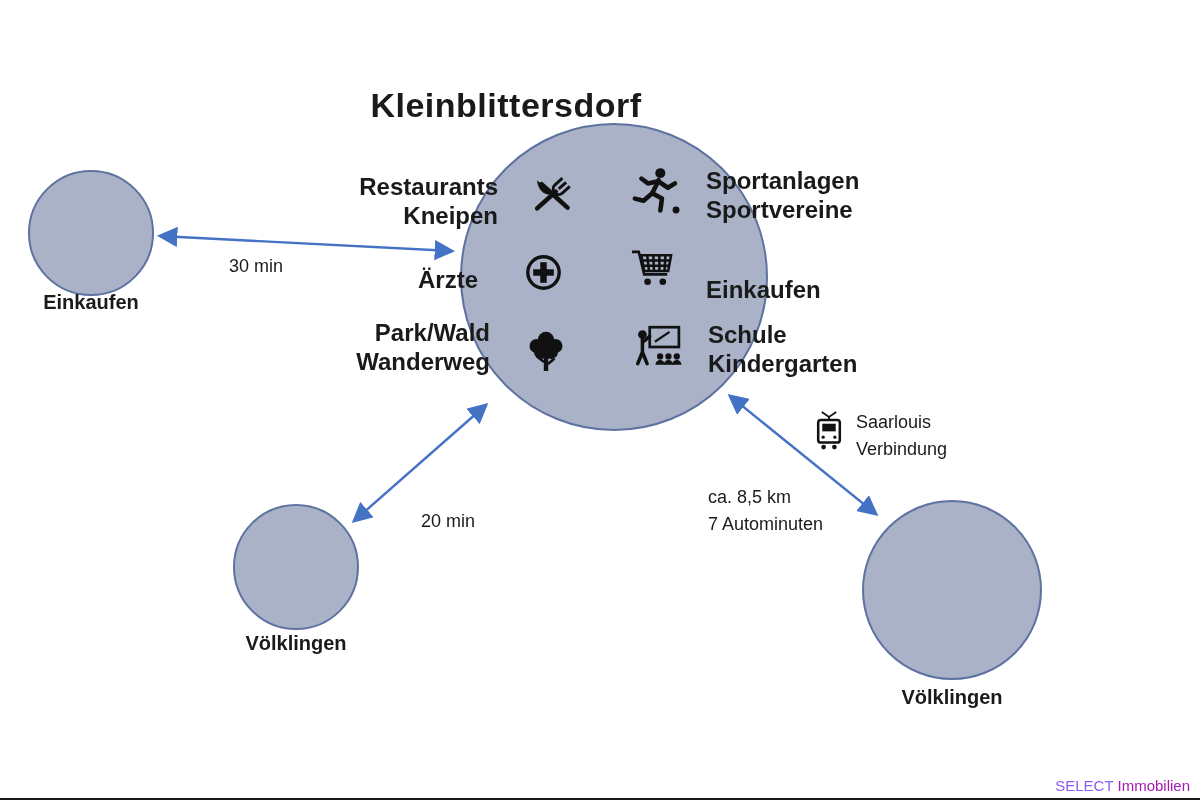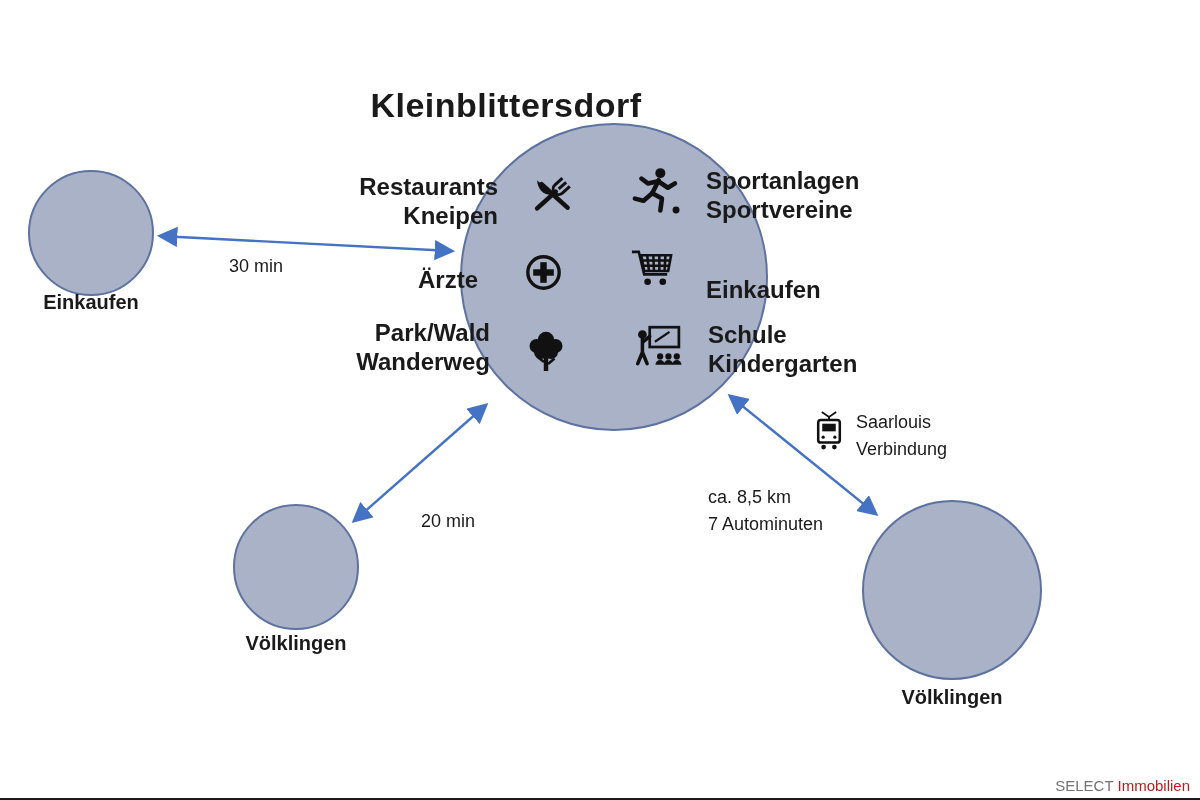--- a/index.html
+++ b/index.html
@@ -31,22 +31,22 @@
   .travel-label {
     position:absolute; font-size:18px; font-weight:normal;
     line-height:27px; white-space:pre-line;
   }
   .icon { position:absolute; display:block; line-height:0; }
   .icon svg { display:block; width:100%; height:100%; }
   .footer {
     position:absolute; right:10px; bottom:6px;
     font-size:15px;
   }
-  .footer .brand { color:#737373; }
-  .footer .suffix { color:#b91c1c; }
+  .footer .brand { color:#8b5cf6; }
+  .footer .suffix { color:#a21caf; }
   .bottom-line {
     position:absolute; left:0; bottom:0; width:1200px; height:2px;
     background:#1a1a1a;
   }
 </style>
 </head>
 <body>
 
 <div>
 

